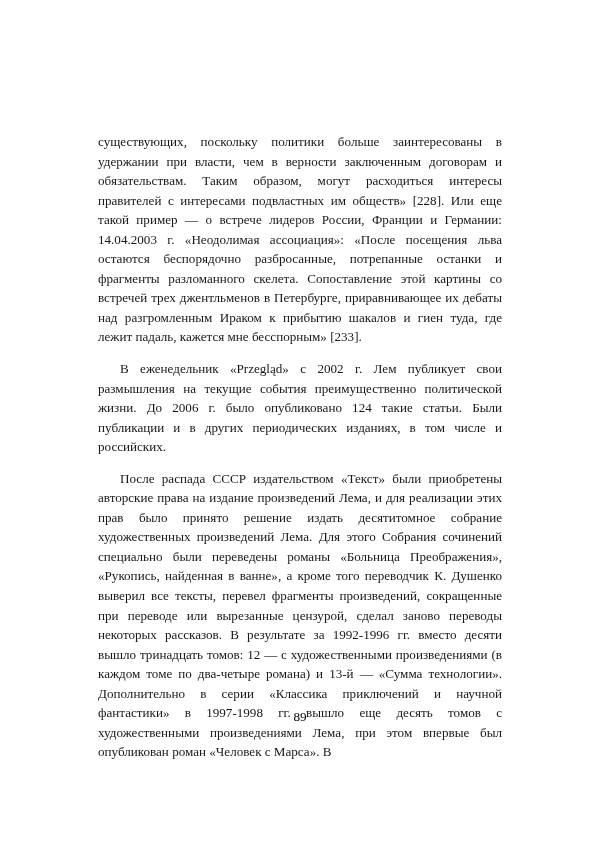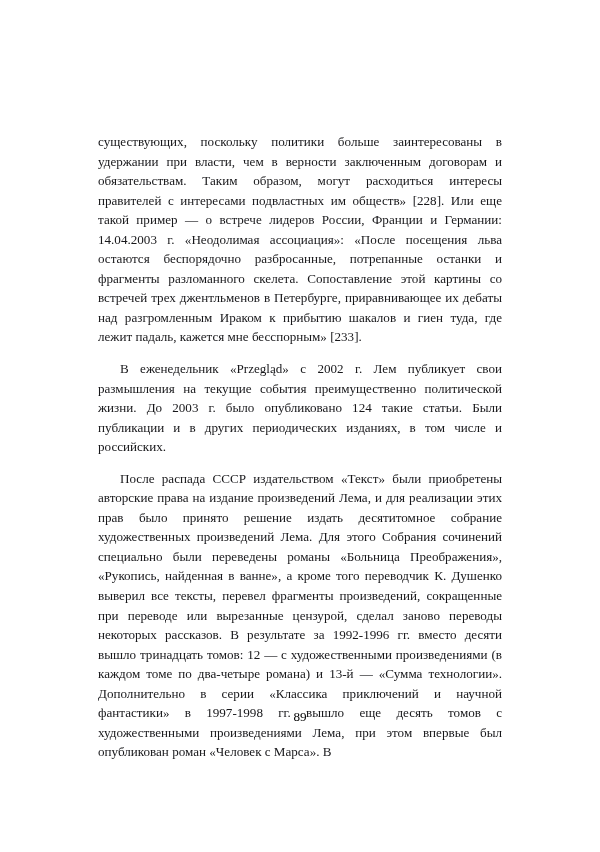--- a/index.html
+++ b/index.html
@@ -52,17 +52,17 @@
     color: #000000;
     font-family: "Liberation Serif", serif;
   }
 </style>
 </head>
 <body>
 
 <div class="page">
   <div class="text-column">
     <p class="para">существующих, поскольку политики больше заинтересованы в удержании при власти, чем в верности заключенным договорам и обязательствам. Таким образом, могут расходиться интересы правителей с интересами подвластных им обществ» [228]. Или еще такой пример — о встрече лидеров России, Франции и Германии: 14.04.2003 г. «Неодолимая ассоциация»: «После посещения льва остаются беспорядочно разбросанные, потрепанные останки и фрагменты разломанного скелета. Сопоставление этой картины со встречей трех джентльменов в Петербурге, приравнивающее их дебаты над разгромленным Ираком к прибытию шакалов и гиен туда, где лежит падаль, кажется мне бесспорным» [233].</p>
-    <p class="para indent">В еженедельник «Przegląd» с 2002 г. Лем публикует свои размышления на текущие события преимущественно политической жизни. До 2003 г. было опубликовано 124 такие статьи. Были публикации и в других периодических изданиях, в том числе и российских.</p>
+    <p class="para indent">В еженедельник «Przegląd» с 2002 г. Лем публикует свои размышления на текущие события преимущественно политической жизни. До 2006 г. было опубликовано 124 такие статьи. Были публикации и в других периодических изданиях, в том числе и российских.</p>
     <p class="para indent">После распада СССР издательством «Текст» были приобретены авторские права на издание произведений Лема, и для реализации этих прав было принято решение издать десятитомное собрание художественных произведений Лема. Для этого Собрания сочинений специально были переведены романы «Больница Преображения», «Рукопись, найденная в ванне», а кроме того переводчик К. Душенко выверил все тексты, перевел фрагменты произведений, сокращенные при переводе или вырезанные цензурой, сделал заново переводы некоторых рассказов. В результате за 1992-1996 гг. вместо десяти вышло тринадцать томов: 12 — с художественными произведениями (в каждом томе по два-четыре романа) и 13-й — «Сумма технологии». Дополнительно в серии «Классика приключений и научной фантастики» в 1997-1998 гг. вышло еще десять томов с художественными произведениями Лема, при этом впервые был опубликован роман «Человек с Марса». В</p>
   </div>
   <div class="page-number">89</div>
 </div>
 
 </body></html>

